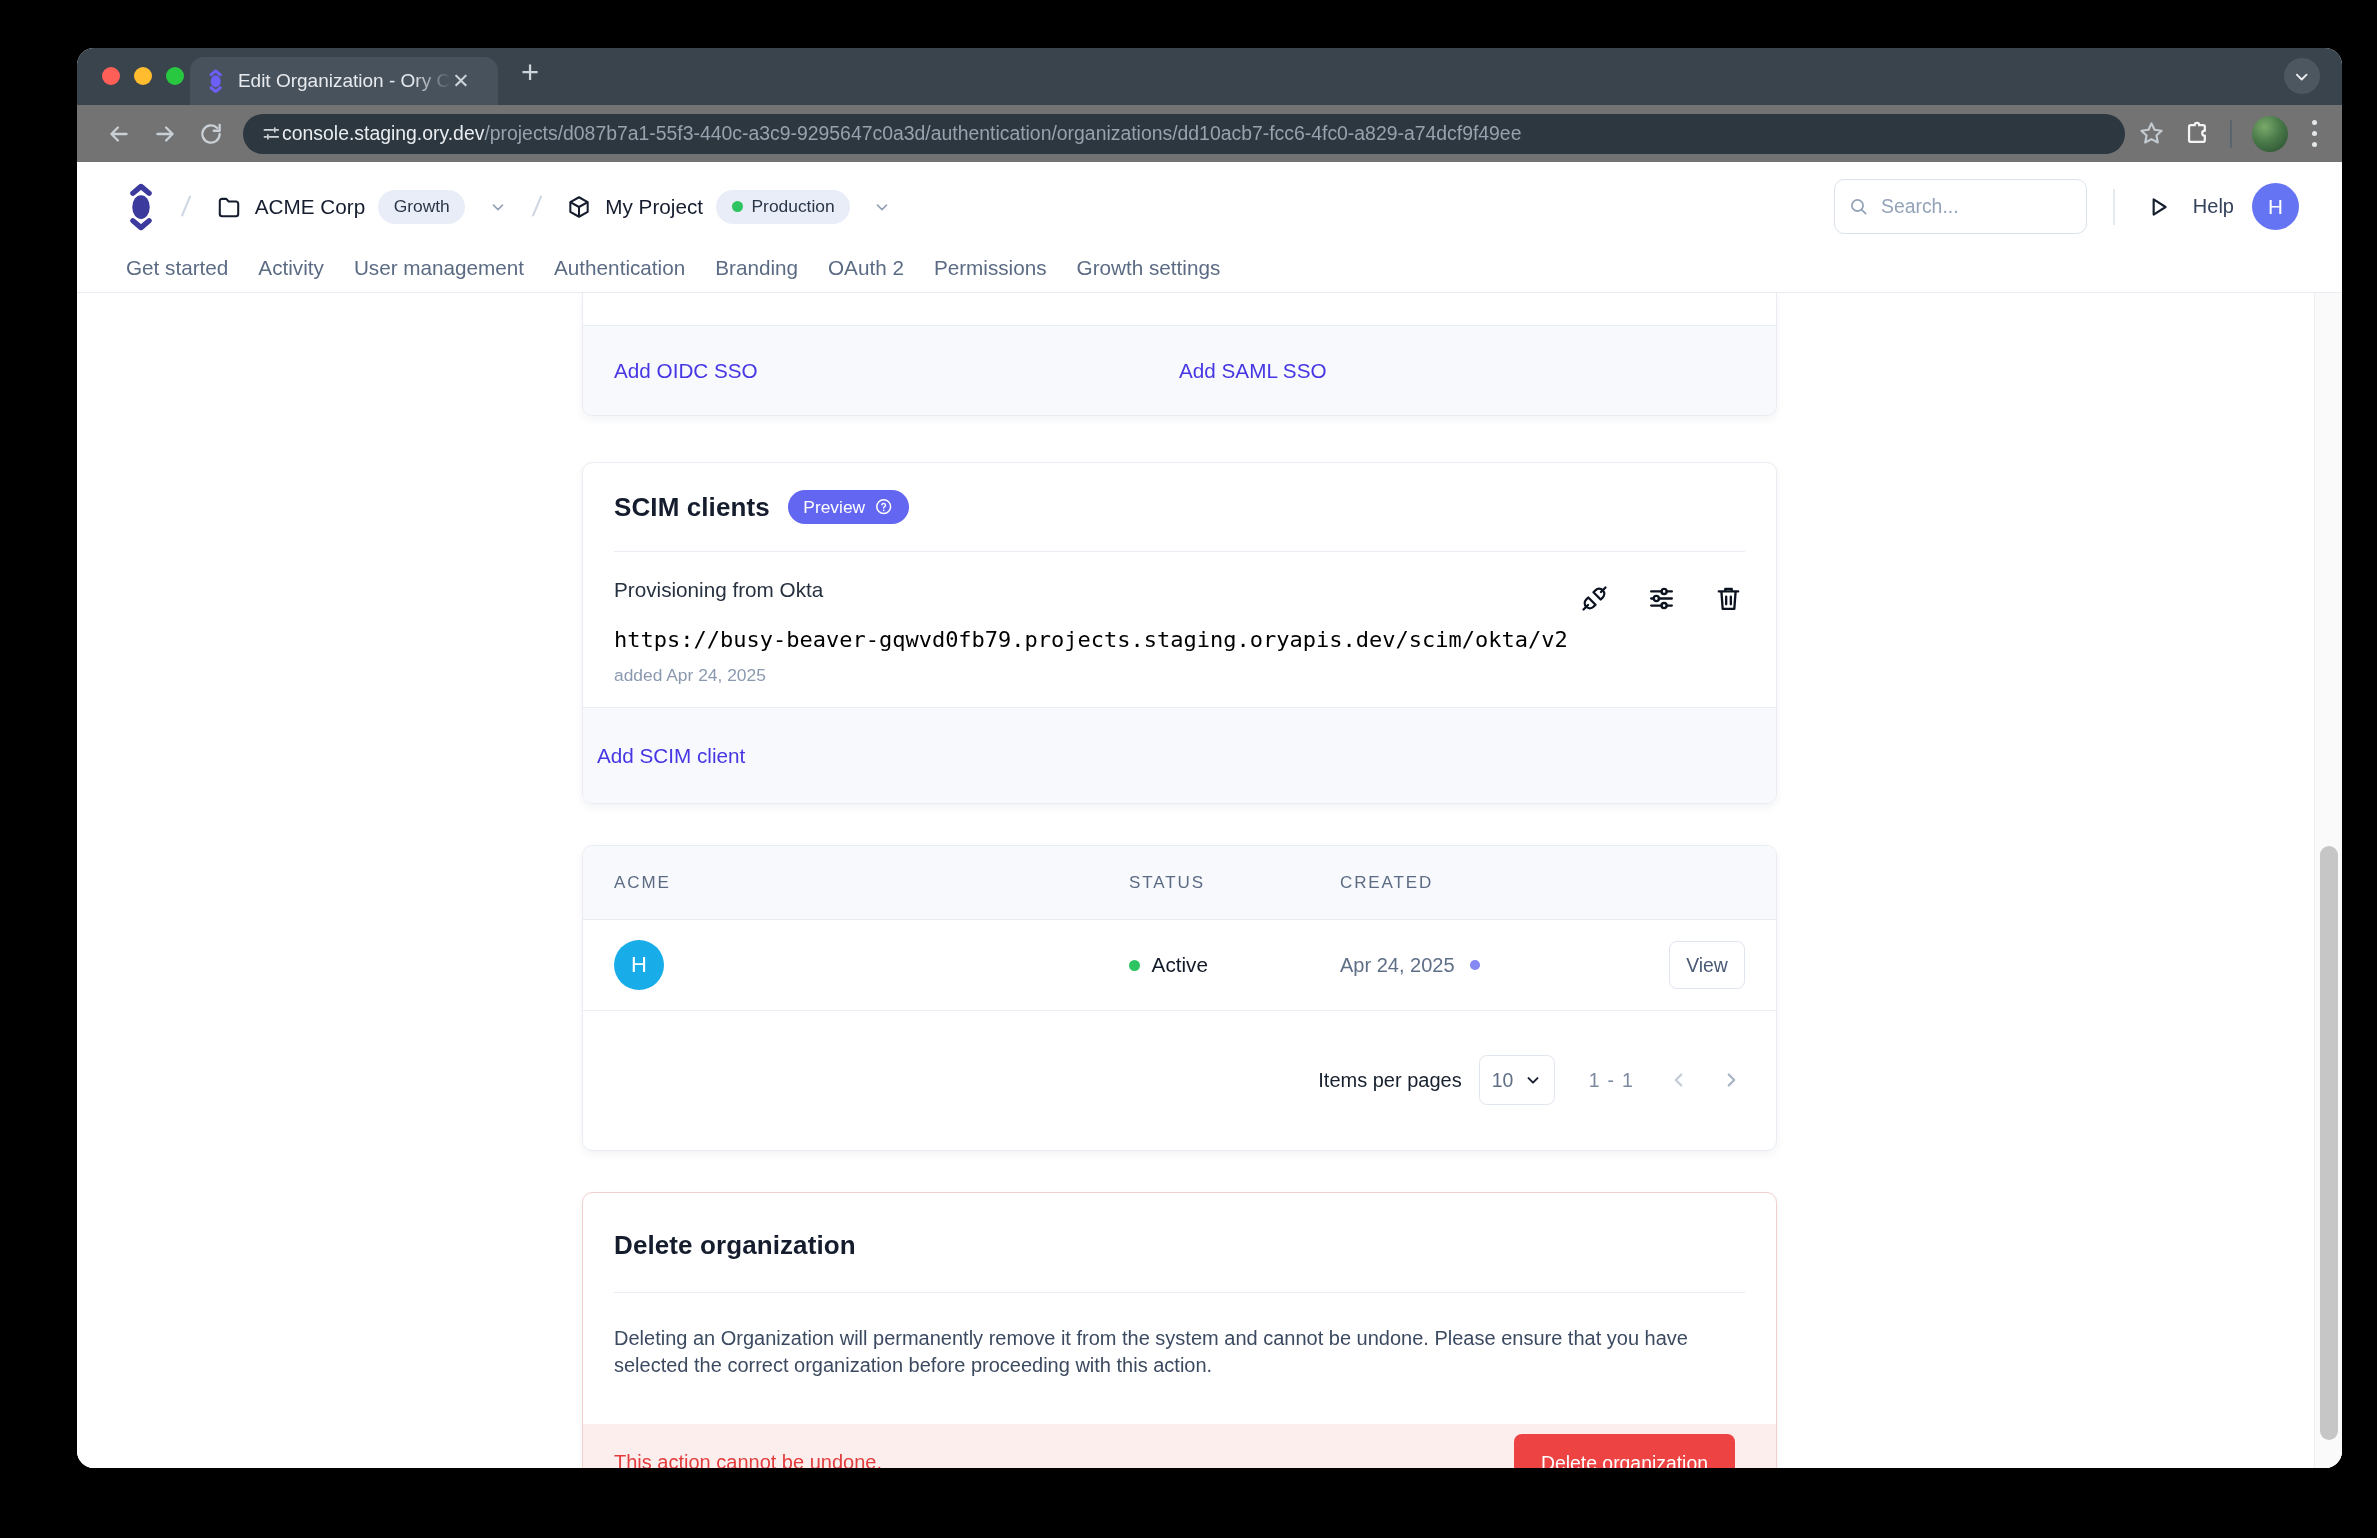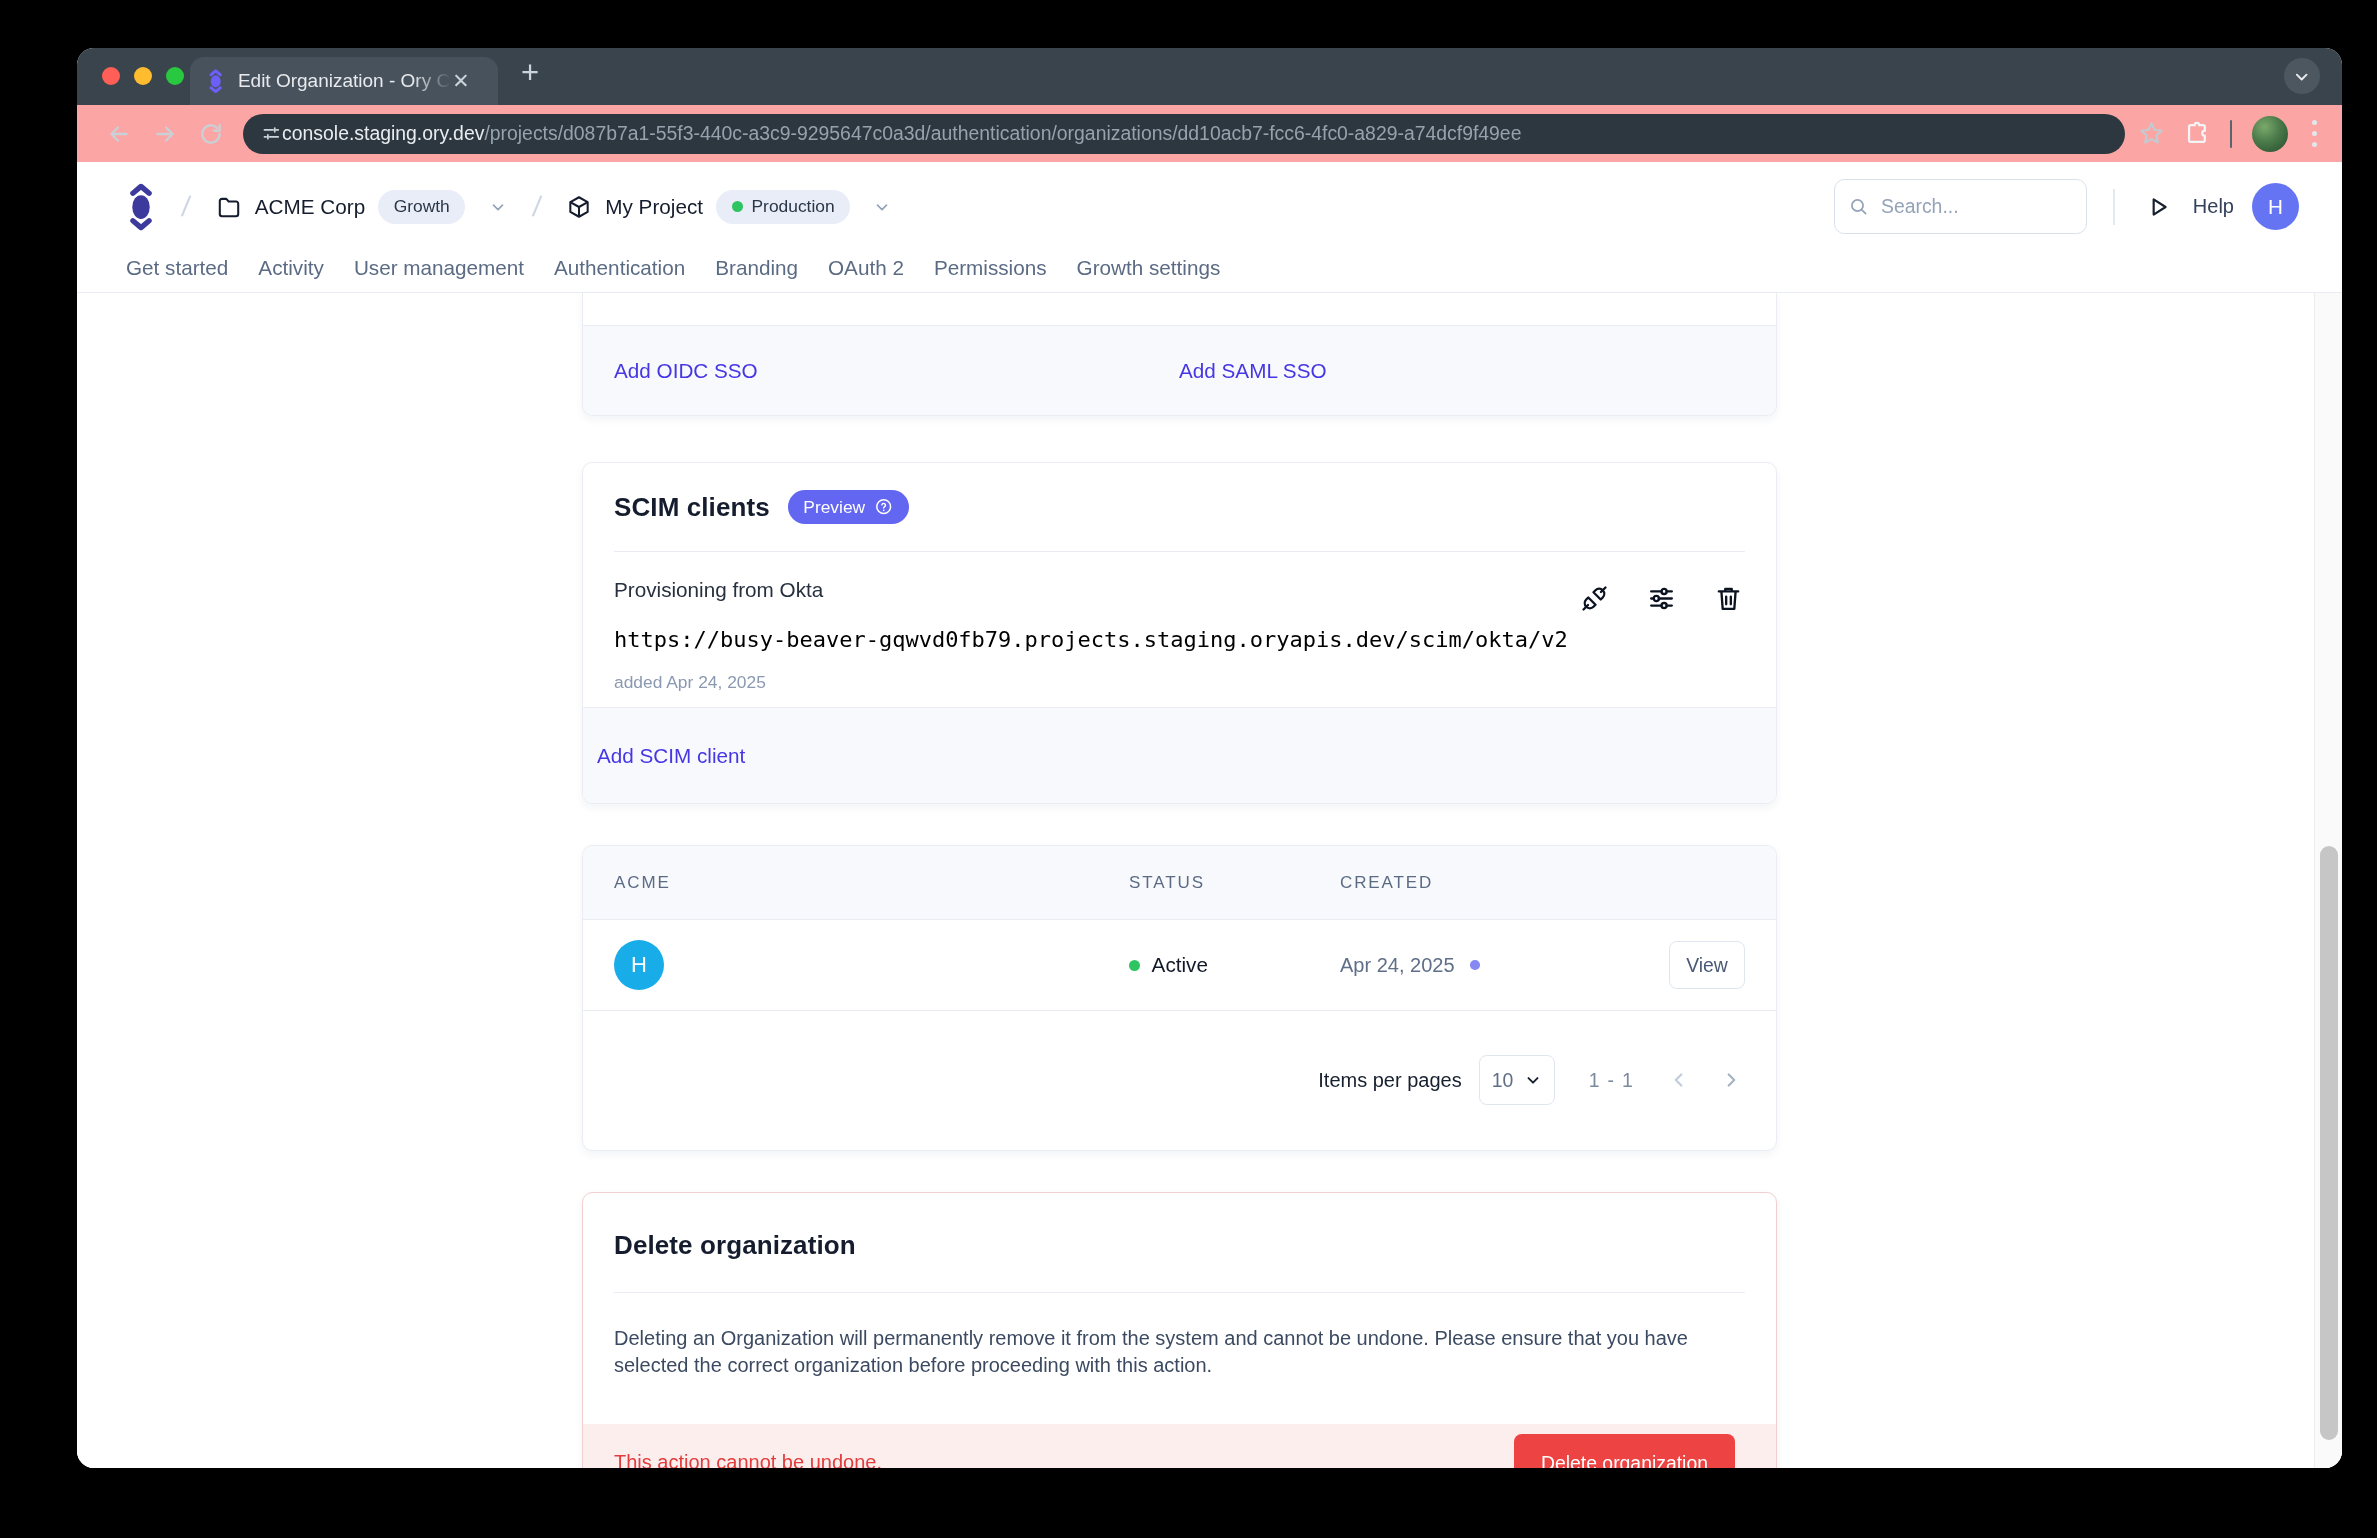--- a/index.html
+++ b/index.html
@@ -16,21 +16,21 @@
   .tab{position:absolute;left:113px;bottom:0;width:308px;height:48px;background:#47525c;
     border-radius:14px 14px 0 0;display:flex;align-items:center;padding:0 15.5px;}
   .tab-title{color:#e8eaed;font-size:19px;margin-left:13px;white-space:nowrap;overflow:hidden;
     width:213px;-webkit-mask-image:linear-gradient(90deg,#000 82%,transparent);
     mask-image:linear-gradient(90deg,#000 82%,transparent);}
   .tab-close{color:#ccd3d9;font-size:20.7px;line-height:1;margin-left:1.3px;cursor:default;}
   .newtab{position:absolute;left:444px;top:9px;color:#ccd3d9;font-size:31px;line-height:1;font-weight:300;}
   .tabsearch{position:absolute;right:22px;top:10.3px;width:36px;height:36px;border-radius:50%;
     background:#4c575f;display:flex;align-items:center;justify-content:center;}
 
-  .toolbar{height:57px;background:#fca5a5;display:flex;align-items:center;padding:0 19.4px;flex:none;}
+  .toolbar{height:57px;background:#737373;display:flex;align-items:center;padding:0 19.4px;flex:none;}
   .tbtn{width:28px;height:28px;display:flex;align-items:center;justify-content:center;color:#c9d0d6;flex:none;margin:0 9px;}
   .pill{flex:1;height:40px;background:#2d3740;border-radius:20px;display:flex;align-items:center;
     padding:0 18px;margin:0 13px 0 9px;overflow:hidden;}
   .pill .url{font-size:19.4px;white-space:nowrap;overflow:hidden;}
   .url-host{color:#e9edf0;}
   .url-path{color:#96a2ad;}
   .chrome-right{display:flex;align-items:center;gap:19.4px;flex:none;}
   .vsep{width:1.9px;height:28px;background:#5a646d;border-radius:1.3px;}
   .profile-photo{width:36px;height:36px;border-radius:50%;
     background:radial-gradient(circle at 35% 30%,#7ba96b 0%,#4a7a4a 45%,#274a2d 100%);}
@@ -79,21 +79,21 @@
   
   .card-scim{top:169px;height:342px;}
   .scim-head{margin:27px 31px 0;display:flex;align-items:center;gap:18px;}
   .card-title{font-size:26px;font-weight:700;color:#141c2e;letter-spacing:0.1px;}
   .pill-badge{background:#6366f1;color:#fff;border-radius:645px;padding:6.5px 15.5px;font-size:17.4px;
     display:flex;align-items:center;gap:9px;}
   .hr{margin:27px 31px 0;border-top:1.3px solid #e9edf3;}
   .client{margin:26px 31px 0;position:relative;}
   .client-name{font-size:20.7px;color:#26303f;font-weight:500;}
   .client-url{margin-top:25px;font-family:"DejaVu Sans Mono",monospace;font-size:22px;color:#000000;}
-  .client-added{margin-top:20px;font-size:17.4px;color:#8b99b0;}
+  .client-added{margin-top:13px;font-size:17.4px;color:#8b99b0;}
   .client-actions{position:absolute;right:1.3px;top:5.2px;display:flex;gap:36px;color:#0b1220;}
   .icon-btn{width:31px;height:31px;display:flex;align-items:center;justify-content:center;}
   .card-scim .card-footer{height:96px;}
   .card-scim .link{margin-left:14px;}
 
   
   .card-table{top:552px;height:306px;overflow:hidden;}
   .t-head{height:74px;background:#f7f9fc;border-bottom:1.3px solid #e9edf3;border-radius:9px 9px 0 0;
     position:relative;}
   .th{position:absolute;top:0;height:100%;display:flex;align-items:center;font-size:17px;

